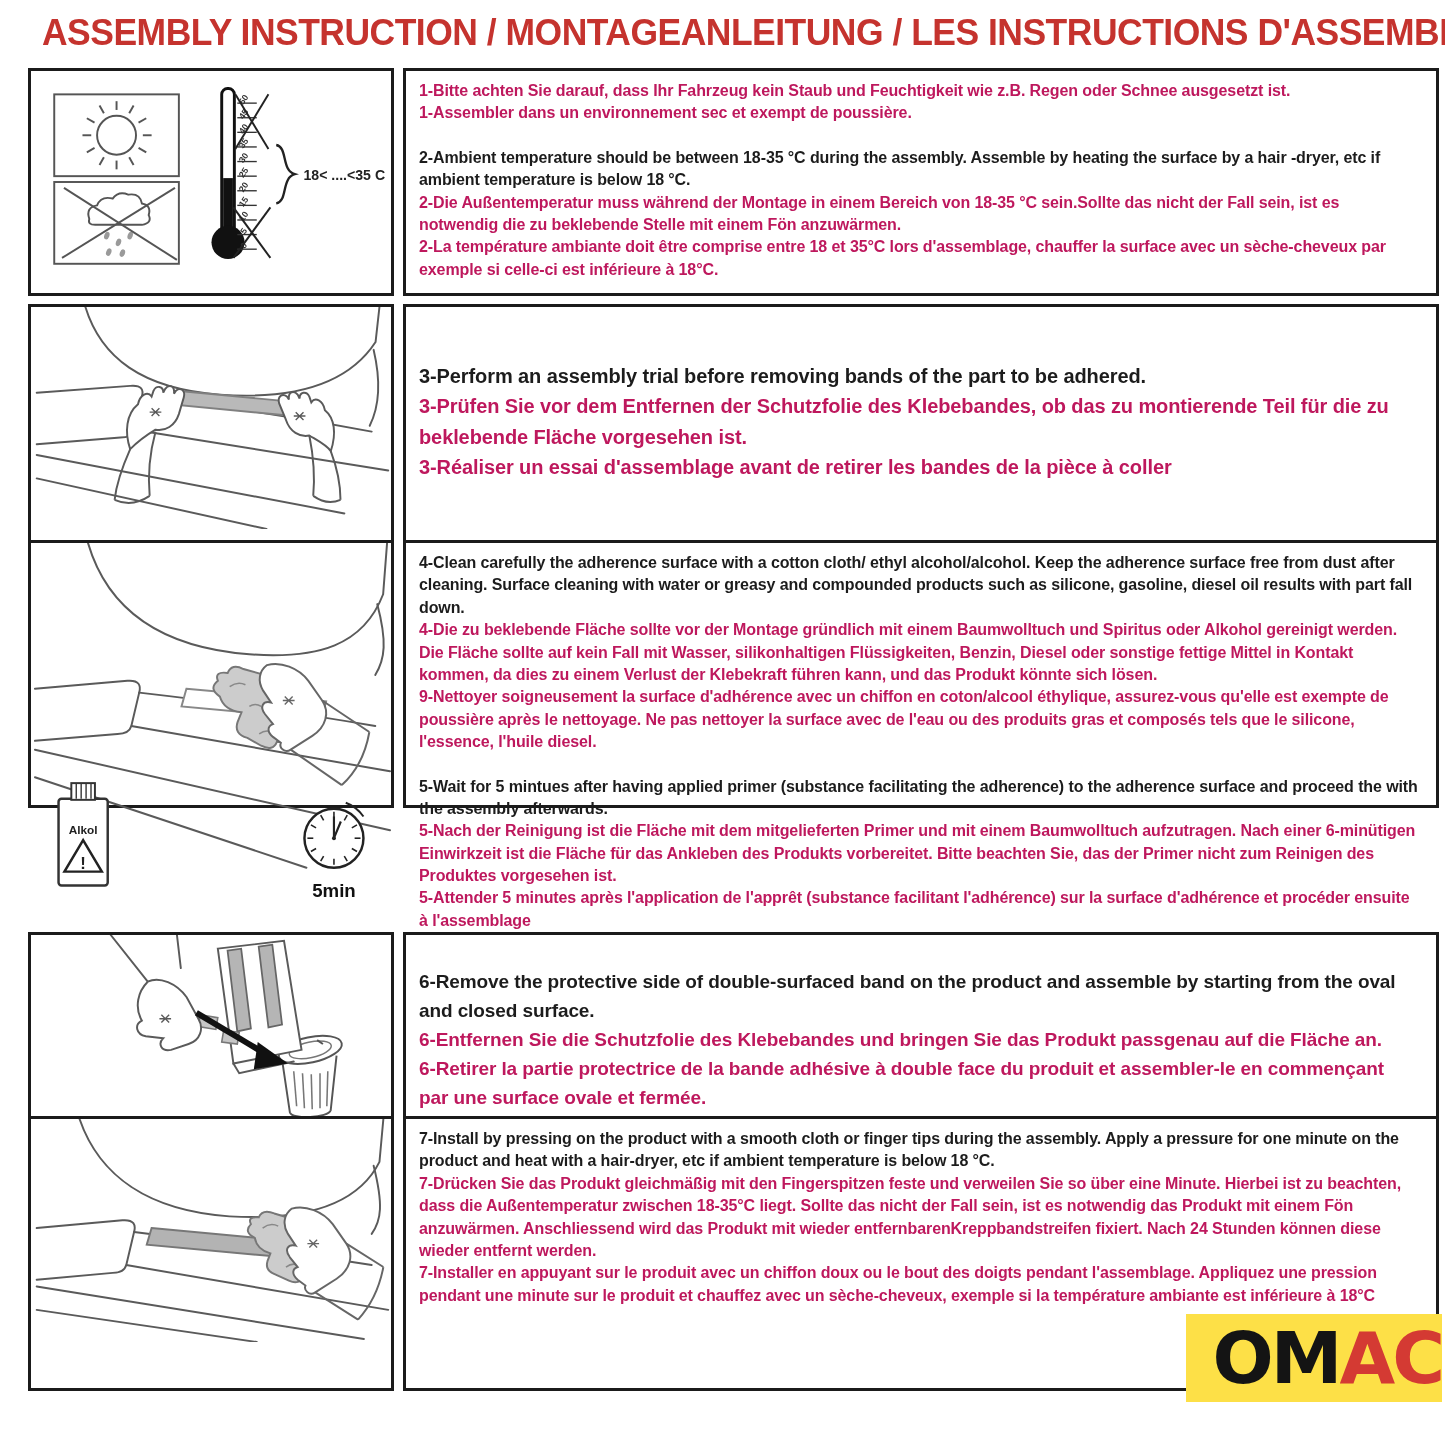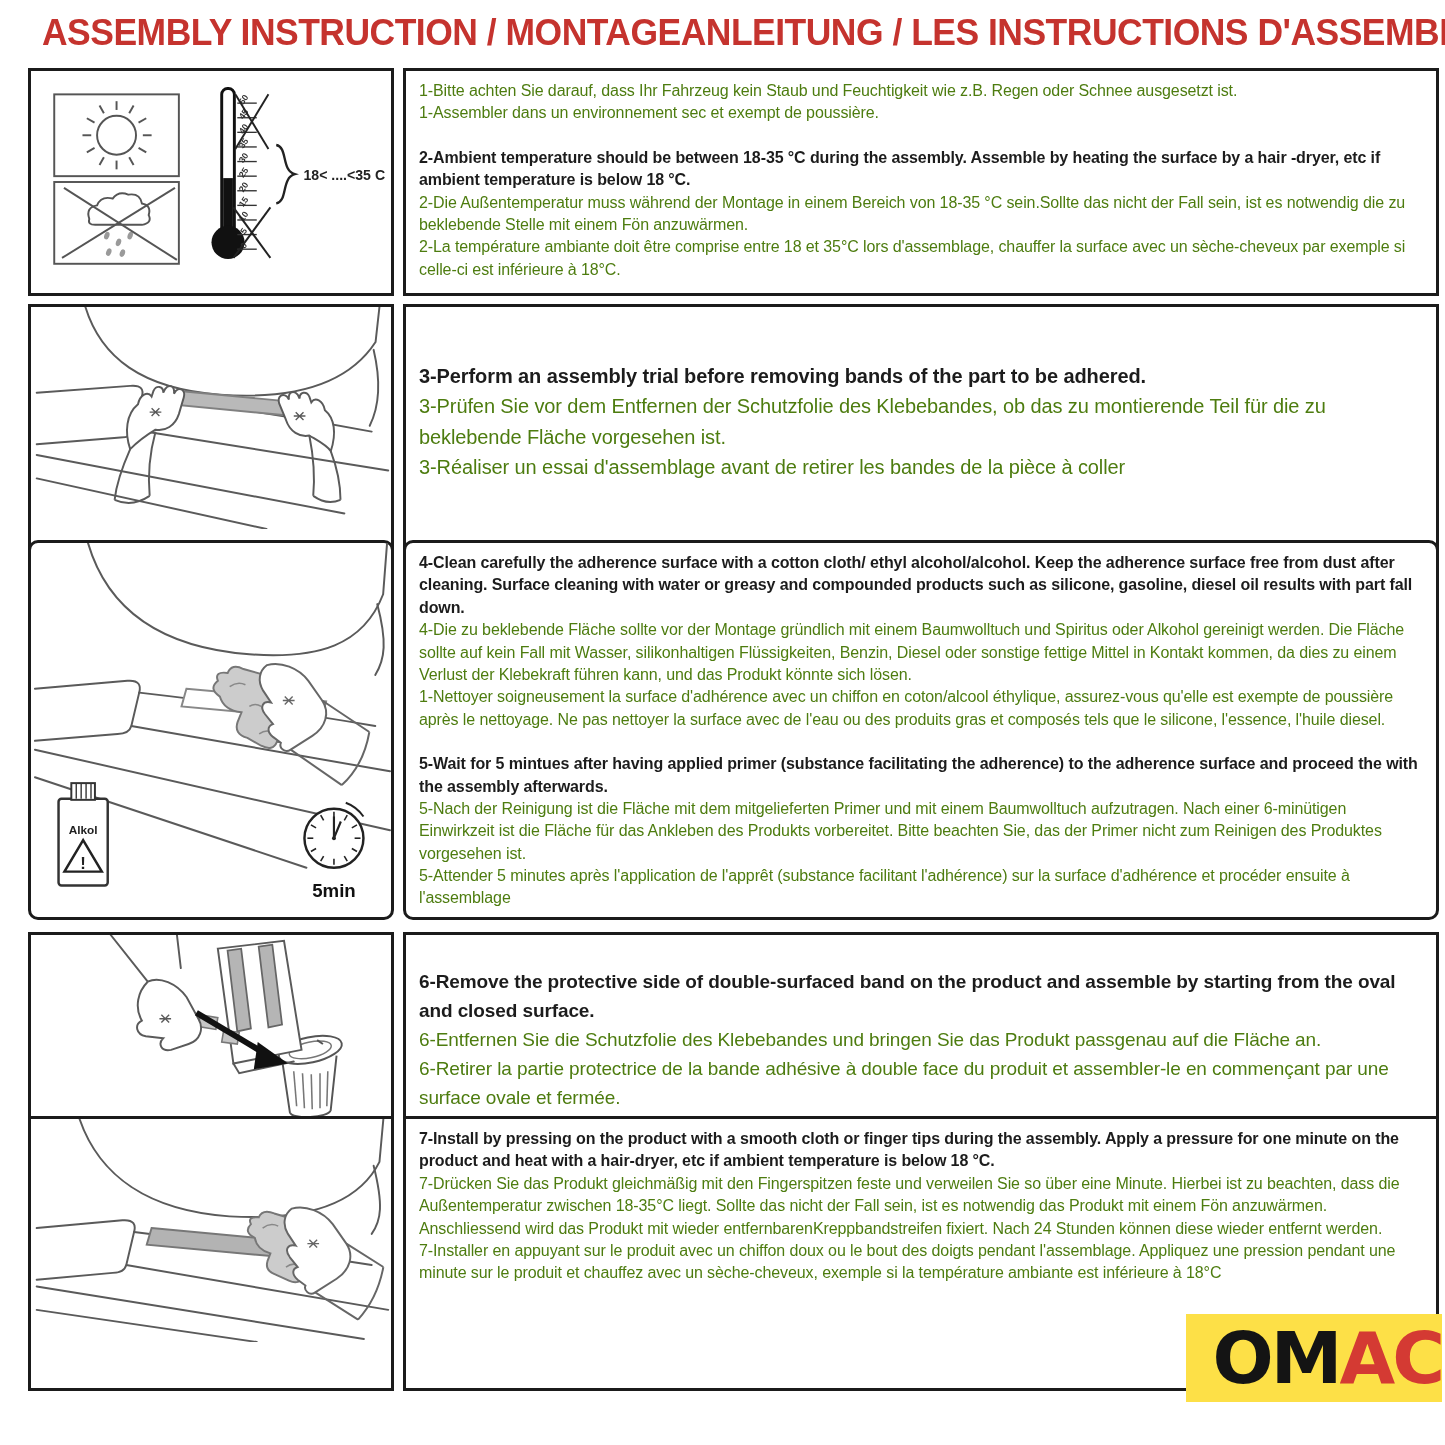--- a/index.html
+++ b/index.html
@@ -11,30 +11,30 @@
     position:absolute;left:42px;top:12px;width:1400px;
     font-size:36px;font-weight:700;letter-spacing:-0.5px;color:#c5332e;
     transform:scaleX(0.985);transform-origin:left center;white-space:nowrap;
   }
   .box{position:absolute;background:#fff;border:3px solid #1b1b1b;box-sizing:border-box;}
   
   .il{left:28px;width:366px;}
   .tx{left:403px;width:1036px;}
   .r1{top:68px;height:228px;}
   .r2{top:304px;height:268px;}
-  .r3{top:540px;height:380px;border-radius:10px;}
+  .r3{top:540px;height:268px;}
   .r4{top:932px;height:268px;}
   .r5{top:1116px;height:275px;}
   .tx{padding:9px 18px 8px 13px;}
   .tx p{margin:0;}
   .small p{font-size:16px;line-height:1.40;letter-spacing:-0.1px;}
   .big p{font-size:20px;line-height:1.52;letter-spacing:-0.1px;}
   .mid p{font-size:19px;line-height:1.52;letter-spacing:-0.1px;}
   .pb{font-weight:700;color:#1c1c1c;}
-  .pr{font-weight:400;color:#4d7c0f;}
+  .pr{font-weight:700;color:#be185d;}
   .gap{margin-top:22px !important;}
   .pad-big{padding-top:54px;}
   .pad-mid{padding-top:33px;}
   svg{display:block;}
   .logo{
     position:absolute;left:1186px;top:1314px;width:256px;height:88px;background:#fde047;
     display:flex;align-items:center;justify-content:flex-end;z-index:5;
   }
   .logo-word{font-family:"DejaVu Sans","Liberation Sans",sans-serif;font-size:72px;font-weight:800;letter-spacing:-3px;line-height:1;}
   .logo-om{color:#141414;}
@@ -212,21 +212,21 @@
         <circle cx="308" cy="300" r="2" fill="#222"></circle>
         <path d="M 320,264 Q 331,268 338,278" fill="none" stroke="#222" stroke-width="2"></path>
         <text x="308" y="360" font-size="19" font-weight="bold" fill="#111" text-anchor="middle">5min</text>
       </g>
     </svg>
   </div>
 
   <div class="box tx r3 small">
     <p class="pb">4-Clean carefully the adherence surface with a cotton cloth/ ethyl alcohol/alcohol. Keep the adherence surface free from dust after cleaning. Surface cleaning with water or greasy and compounded products such as silicone, gasoline, diesel oil results with part fall down.</p>
     <p class="pr">4-Die zu beklebende Fläche sollte vor der Montage gründlich mit einem Baumwolltuch und Spiritus oder Alkohol gereinigt werden. Die Fläche sollte auf kein Fall mit Wasser, silikonhaltigen Flüssigkeiten, Benzin, Diesel oder sonstige fettige Mittel in Kontakt kommen, da dies zu einem Verlust der Klebekraft führen kann, und das Produkt könnte sich lösen.</p>
-    <p class="pr">1-Nettoyer soigneusement la surface d'adhérence avec un chiffon en coton/alcool éthylique, assurez-vous qu'elle est exempte de poussière après le nettoyage. Ne pas nettoyer la surface avec de l'eau ou des produits gras et composés tels que le silicone, l'essence, l'huile diesel.</p>
+    <p class="pr">9-Nettoyer soigneusement la surface d'adhérence avec un chiffon en coton/alcool éthylique, assurez-vous qu'elle est exempte de poussière après le nettoyage. Ne pas nettoyer la surface avec de l'eau ou des produits gras et composés tels que le silicone, l'essence, l'huile diesel.</p>
     <p class="pb gap">5-Wait for 5 mintues after having applied primer (substance facilitating the adherence) to the adherence surface and proceed the with the assembly afterwards.</p>
     <p class="pr">5-Nach der Reinigung ist die Fläche mit dem mitgelieferten Primer und mit einem Baumwolltuch aufzutragen. Nach einer 6-minütigen Einwirkzeit ist die Fläche für das Ankleben des Produkts vorbereitet. Bitte beachten Sie, das der Primer nicht zum Reinigen des Produktes vorgesehen ist.</p>
     <p class="pr">5-Attender 5 minutes après l'application de l'apprêt (substance facilitant l'adhérence) sur la surface d'adhérence et procéder ensuite à l'assemblage</p>
   </div>
 
   <div class="box il r4">
     <svg viewBox="0 0 366 225" width="360" height="219">
       <g>
         <path d="M 256,128 L 264,182 C 266,190 304,188 306,180 L 312,124" fill="#fff" stroke="#555" stroke-width="2"></path>
         <g stroke="#777" stroke-width="1.6">

